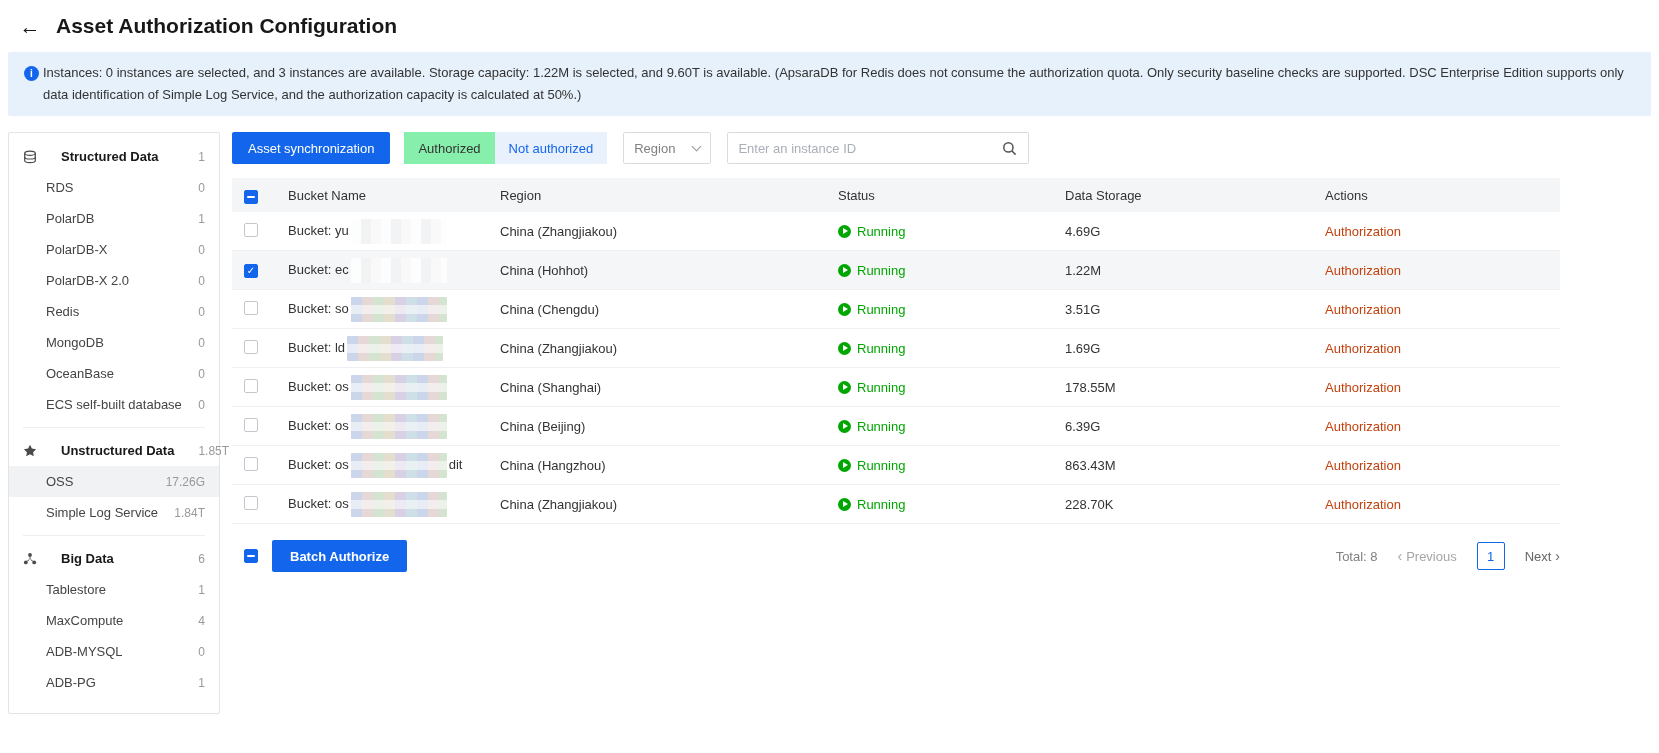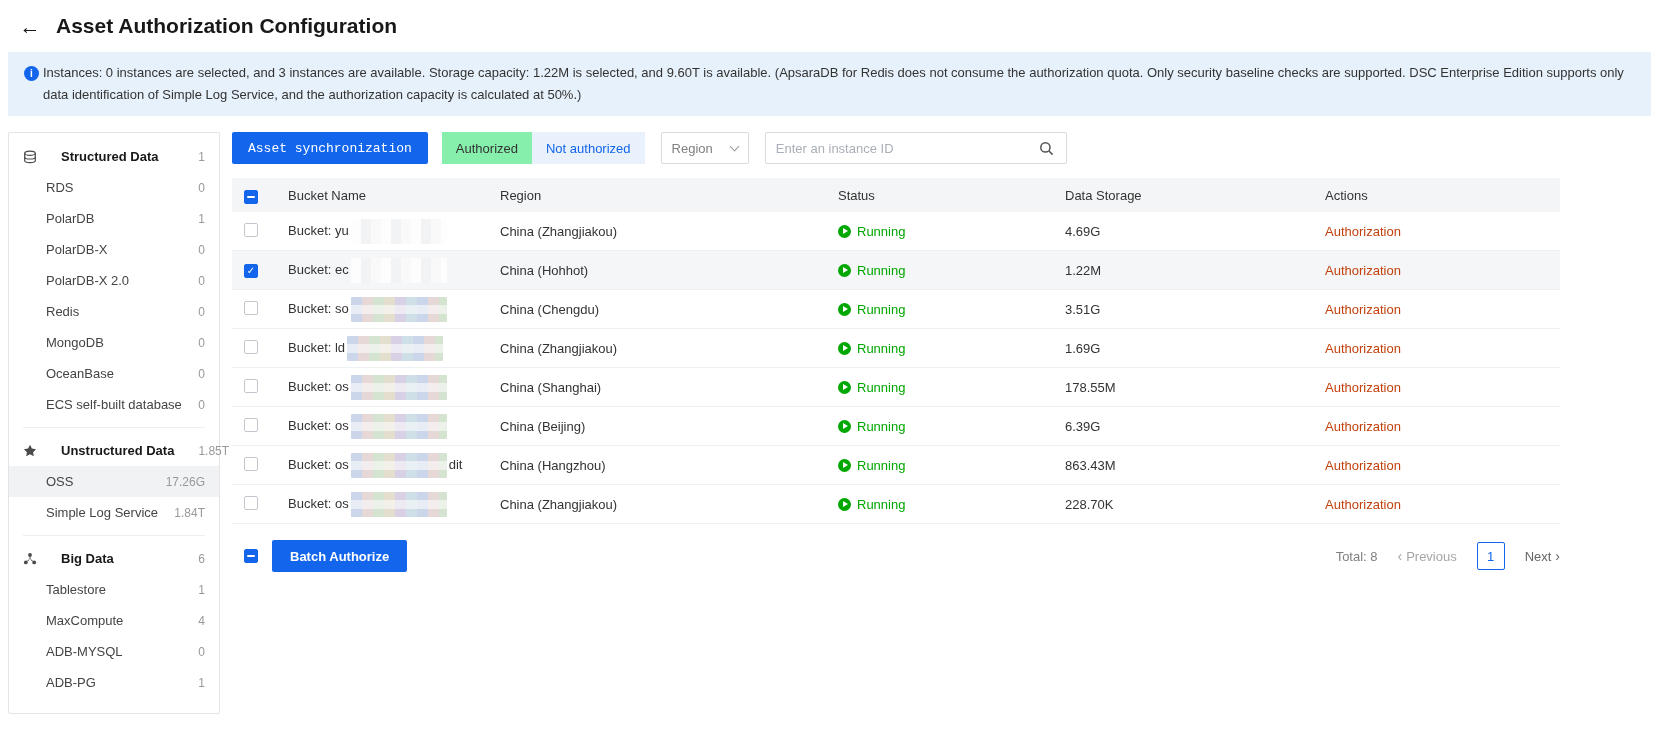--- a/index.html
+++ b/index.html
@@ -27,21 +27,21 @@
   .sb-glabel{flex:1;font-weight:700;font-size:13px;white-space:nowrap}
   .sb-count{color:#999;font-size:12px}
   .sb-item{display:flex;align-items:center;padding:8px 14px 8px 37px;cursor:pointer;color:#444}
   .sb-ilabel{flex:1;white-space:nowrap;overflow:hidden;text-overflow:ellipsis}
   .sb-item.selected{background:#F1F2F4}
   .sb-divider{height:1px;background:#EDEEF0;margin:7px 14px}
 
   .main{width:1328px}
   .toolbar{display:flex;align-items:center;gap:8px;margin-bottom:14px}
   .btn-primary{height:32px;background:#1366EC;color:#fff;border:none;border-radius:2px;
-               padding:0 16px;font-size:13px;font-family:Liberation Mono, monospace;cursor:pointer;white-space:nowrap}
+               padding:0 16px;font-size:13px;font-family:Liberation Sans, sans-serif;cursor:pointer;white-space:nowrap}
   .tabs{display:flex;align-items:center;margin-left:6px}
   .tab{height:32px;display:flex;align-items:center;padding:0 14px;cursor:pointer;color:#333;background:#86efac}
   .tab.active{color:#1366EC;background:#E9F1FC}
   .select{height:32px;min-width:88px;border:1px solid #D9DBDE;border-radius:2px;display:flex;
           align-items:center;justify-content:space-between;gap:18px;padding:0 10px;color:#808080;
           cursor:pointer;margin-left:8px;background:#fff}
   .chevron-down{width:7px;height:7px;border-right:1.5px solid #999;border-bottom:1.5px solid #999;
                 transform:rotate(45deg);margin-top:-3px}
   .search{height:32px;width:302px;border:1px solid #D9DBDE;border-radius:2px;display:flex;
           align-items:center;background:#fff;margin-left:8px}

